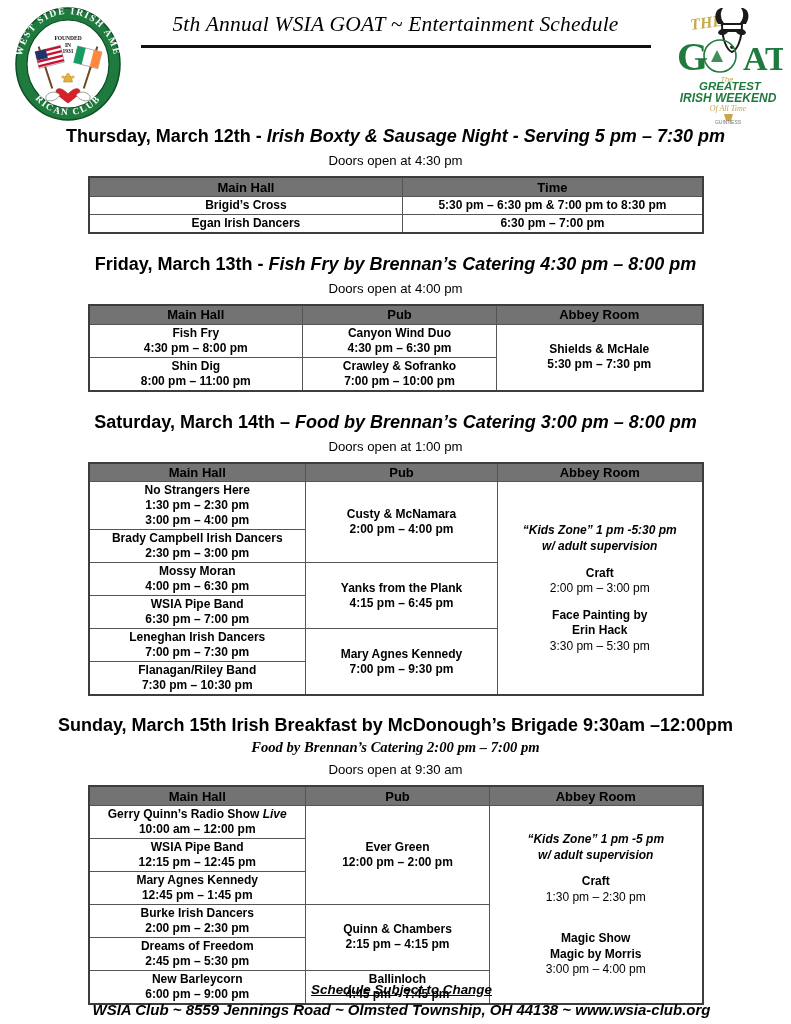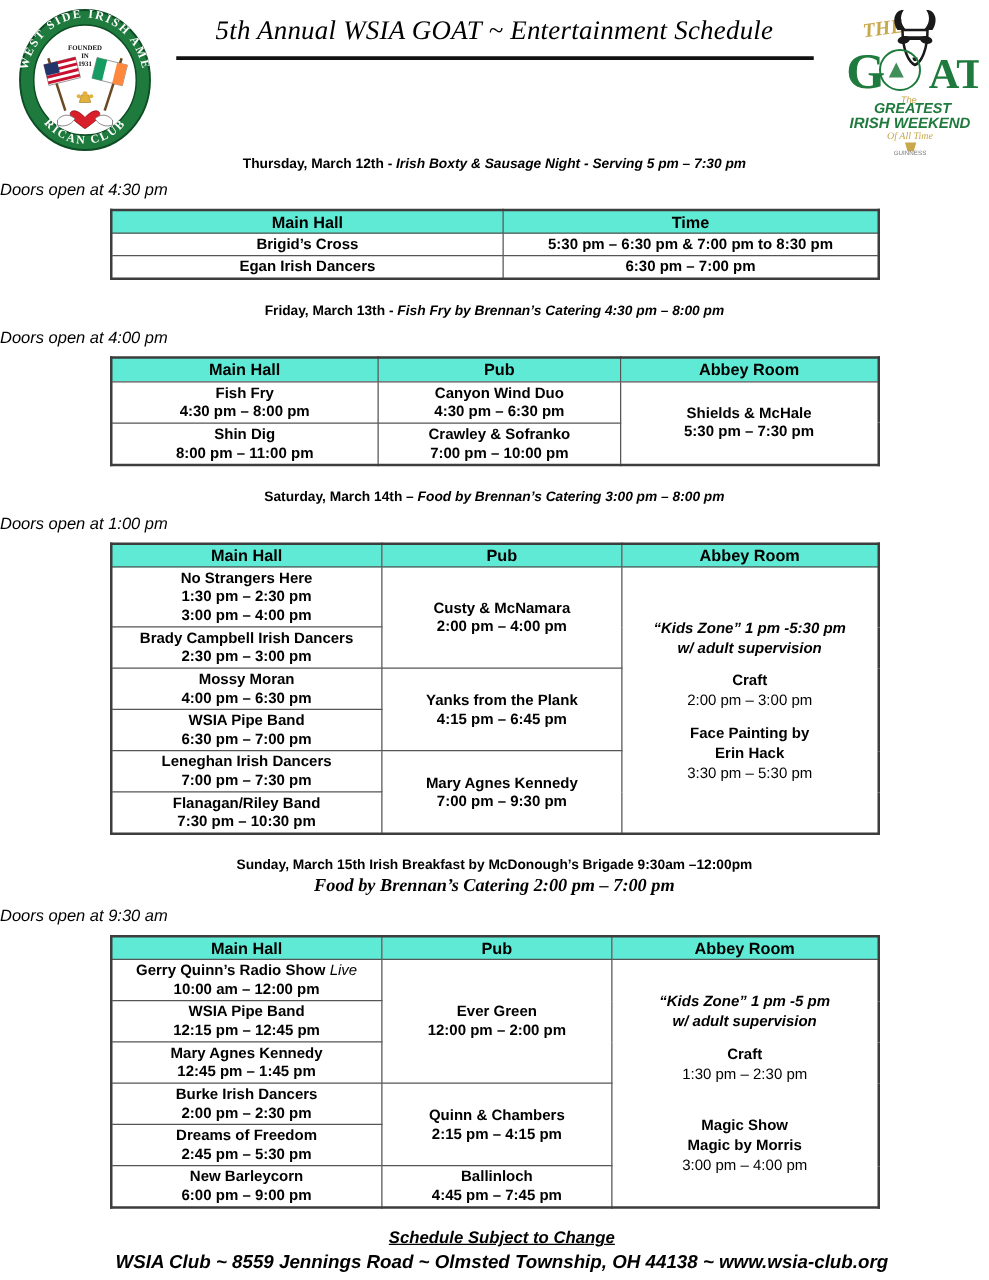--- a/index.html
+++ b/index.html
@@ -43,68 +43,67 @@
   .title-rule {
     margin: 8px auto 0 auto;
     width: 510px;
     border-top: 3px solid #111;
   }
 
   
   .day-block { margin-top: 12px; }
   .day-heading {
     text-align: center;
-    font-size: 11px;
+    font-size: 18px;
     font-weight: bold;
     line-height: 1.35;
     white-space: nowrap;
   }
   .day-heading .ital { font-style: italic; }
   .day-heading-2 {
     text-align: center;
     font-size: 14.6px;
     font-weight: bold;
     font-style: italic;
     line-height: 1.35;
     white-space: nowrap;
     font-family: Liberation Serif, serif;
   }
   .doors {
-    text-align: left;
-    font-style: italic;
+    text-align: center;
     font-size: 13.2px;
     margin-top: 5px;
     margin-bottom: 8px;
   }
 
   
   table.sched {
     border-collapse: collapse;
     margin: 0 auto;
     table-layout: fixed;
     border: 2px solid #3d3d3d;
   }
   table.sched th, table.sched td {
     border: 1px solid #555;
     text-align: center;
     vertical-align: middle;
     font-size: 12px;
     padding: 1px 3px;
   }
   table.sched th {
-    background: #5eead4;
+    background: #737373;
     font-weight: bold;
     font-size: 13px;
     height: 19px;
     padding: 1px 2px;
   }
   table.sched td { height: 18px; }
   .cell-name { font-weight: bold; display: block; line-height: 1.25; }
   .cell-time { display: block; line-height: 1.25; font-weight: bold; }
-  .cell-name .lite { font-weight: normal; font-style: italic; }
+  .cell-name .lite { font-weight: bold; font-style: italic; }
   td.tall { padding-top: 2px; padding-bottom: 2px; }
   td.abbey { font-size: 12.6px; line-height: 1.3; padding: 4px 6px; }
   .abbey-ital { font-style: italic; font-weight: bold; display:block; line-height:1.35; }
   .abbey-gap { display:block; height: 11px; }
   .abbey-b { font-weight: bold; display:block; line-height:1.3; }
   .abbey-n { display:block; line-height:1.3; }
 
   
   .t-thu { width: 616px; }
   .t-thu .c1 { width: 300px; }

